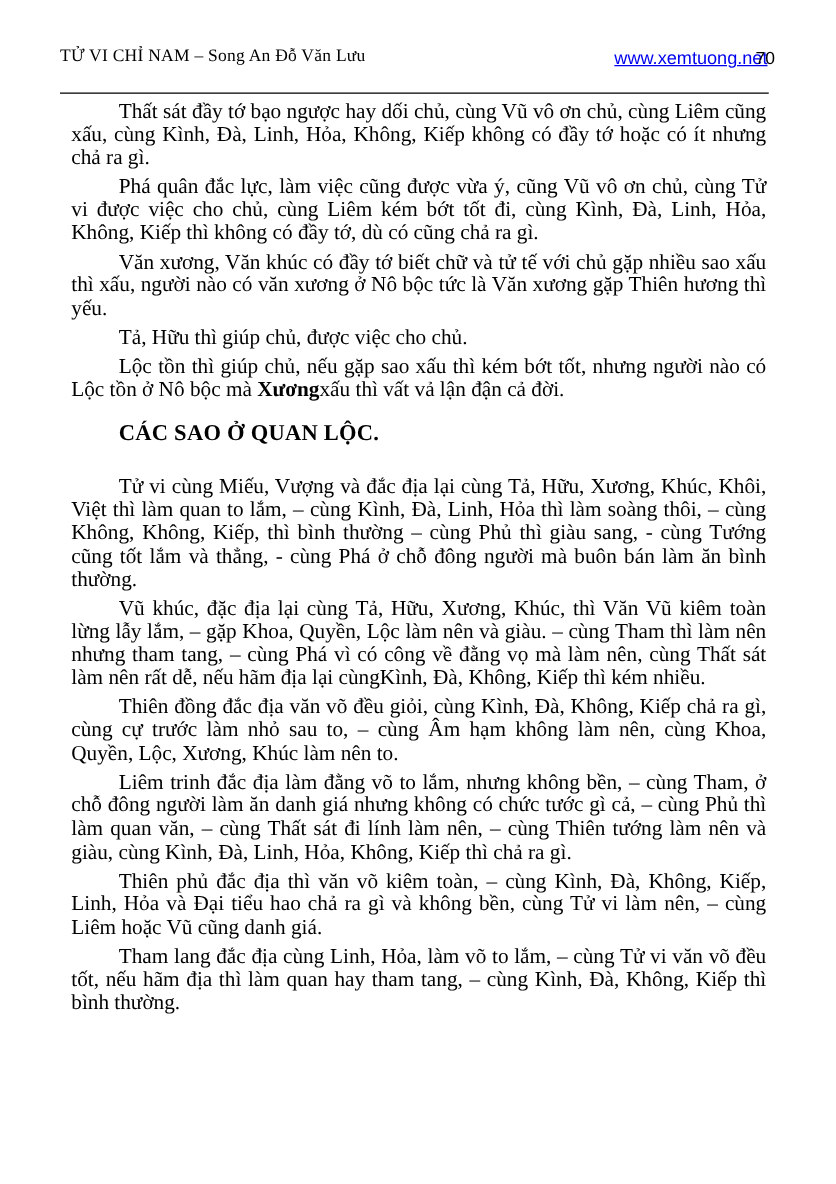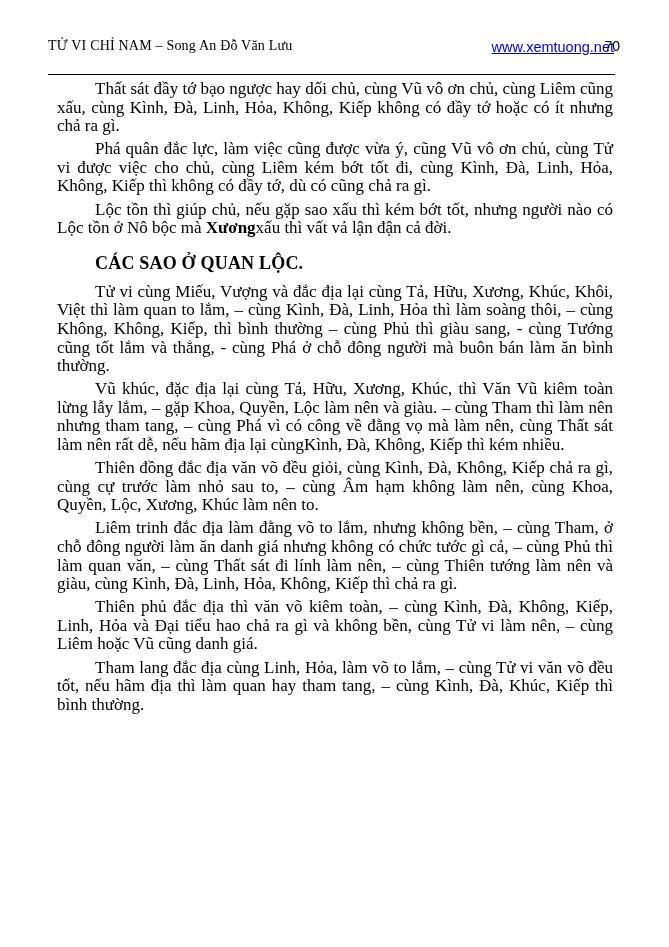--- a/index.html
+++ b/index.html
@@ -58,21 +58,21 @@
   }
   .content p {
     font-size: 17px;
     line-height: 18.6px;
     margin: 0 0 4.5px 0;
     text-indent: 38px;
   }
   .content h2 {
     font-size: 18px;
     font-weight: bold;
-    margin: 15px 0 9px 0;
+    margin: 15px 0 23px 0;
     text-indent: 38px;
     letter-spacing: 0.2px;
   }
   .content b { font-weight: bold; }
 </style>
 </head>
 <body>
 
 <div class="page">
 
@@ -82,25 +82,27 @@
       <a class="header-link">www.xemtuong.net</a>
       <span class="page-number">70</span>
     </span>
   </div>
 
   <div class="rule"></div>
 
   <div class="content">
     <p>Thất sát đầy tớ bạo ngược hay dối chủ, cùng Vũ vô ơn chủ, cùng Liêm cũng xấu, cùng Kình, Đà, Linh, Hỏa, Không, Kiếp không có đầy tớ hoặc có ít nhưng chả ra gì.</p>
     <p>Phá quân đắc lực, làm việc cũng được vừa ý, cũng Vũ vô ơn chủ, cùng Tử vi được việc cho chủ, cùng Liêm kém bớt tốt đi, cùng Kình, Đà, Linh, Hỏa, Không, Kiếp thì không có đầy tớ, dù có cũng chả ra gì.</p>
+    <p>Văn xương, Văn khúc có đầy tớ biết chữ và tử tế với chủ gặp nhiều sao xấu thì xấu, người nào có văn xương ở Nô bộc tức là Văn xương gặp Thiên hương thì yếu.</p>
+    <p>Tả, Hữu thì giúp chủ, được việc cho chủ.</p>
     <p><span>Lộc tồn thì giúp chủ, nếu gặp sao xấu thì kém bớt tốt, nhưng người nào có Lộc tồn ở Nô bộc mà </span><b>Xương</b><span>xấu thì vất vả lận đận cả đời.</span></p>
 
     <h2>CÁC SAO Ở QUAN LỘC.</h2>
 
     <p>Tử vi cùng Miếu, Vượng và đắc địa lại cùng Tả, Hữu, Xương, Khúc, Khôi, Việt thì làm quan to lắm, – cùng Kình, Đà, Linh, Hỏa thì làm soàng thôi, – cùng Không, Không, Kiếp, thì bình thường – cùng Phủ thì giàu sang, - cùng Tướng cũng tốt lắm và thẳng, - cùng Phá ở chỗ đông người mà buôn bán làm ăn bình thường.</p>
     <p>Vũ khúc, đặc địa lại cùng Tả, Hữu, Xương, Khúc, thì Văn Vũ kiêm toàn lừng lẫy lắm, – gặp Khoa, Quyền, Lộc làm nên và giàu. – cùng Tham thì làm nên nhưng tham tang, – cùng Phá vì có công về đằng vọ mà làm nên, cùng Thất sát làm nên rất dễ, nếu hãm địa lại cùngKình, Đà, Không, Kiếp thì kém nhiều.</p>
     <p>Thiên đồng đắc địa văn võ đều giỏi, cùng Kình, Đà, Không, Kiếp chả ra gì, cùng cự trước làm nhỏ sau to, – cùng Âm hạm không làm nên, cùng Khoa, Quyền, Lộc, Xương, Khúc làm nên to.</p>
     <p>Liêm trinh đắc địa làm đằng võ to lắm, nhưng không bền, – cùng Tham, ở chỗ đông người làm ăn danh giá nhưng không có chức tước gì cả, – cùng Phủ thì làm quan văn, – cùng Thất sát đi lính làm nên, – cùng Thiên tướng làm nên và giàu, cùng Kình, Đà, Linh, Hỏa, Không, Kiếp thì chả ra gì.</p>
     <p>Thiên phủ đắc địa thì văn võ kiêm toàn, – cùng Kình, Đà, Không, Kiếp, Linh, Hỏa và Đại tiểu hao chả ra gì và không bền, cùng Tử vi làm nên, – cùng Liêm hoặc Vũ cũng danh giá.</p>
-    <p>Tham lang đắc địa cùng Linh, Hỏa, làm võ to lắm, – cùng Tử vi văn võ đều tốt, nếu hãm địa thì làm quan hay tham tang, – cùng Kình, Đà, Khúc, Kiếp thì bình thường.</p>
+    <p>Tham lang đắc địa cùng Linh, Hỏa, làm võ to lắm, – cùng Tử vi văn võ đều tốt, nếu hãm địa thì làm quan hay tham tang, – cùng Kình, Đà, Không, Kiếp thì bình thường.</p>
   </div>
 
 </div>
 
 </body></html>

